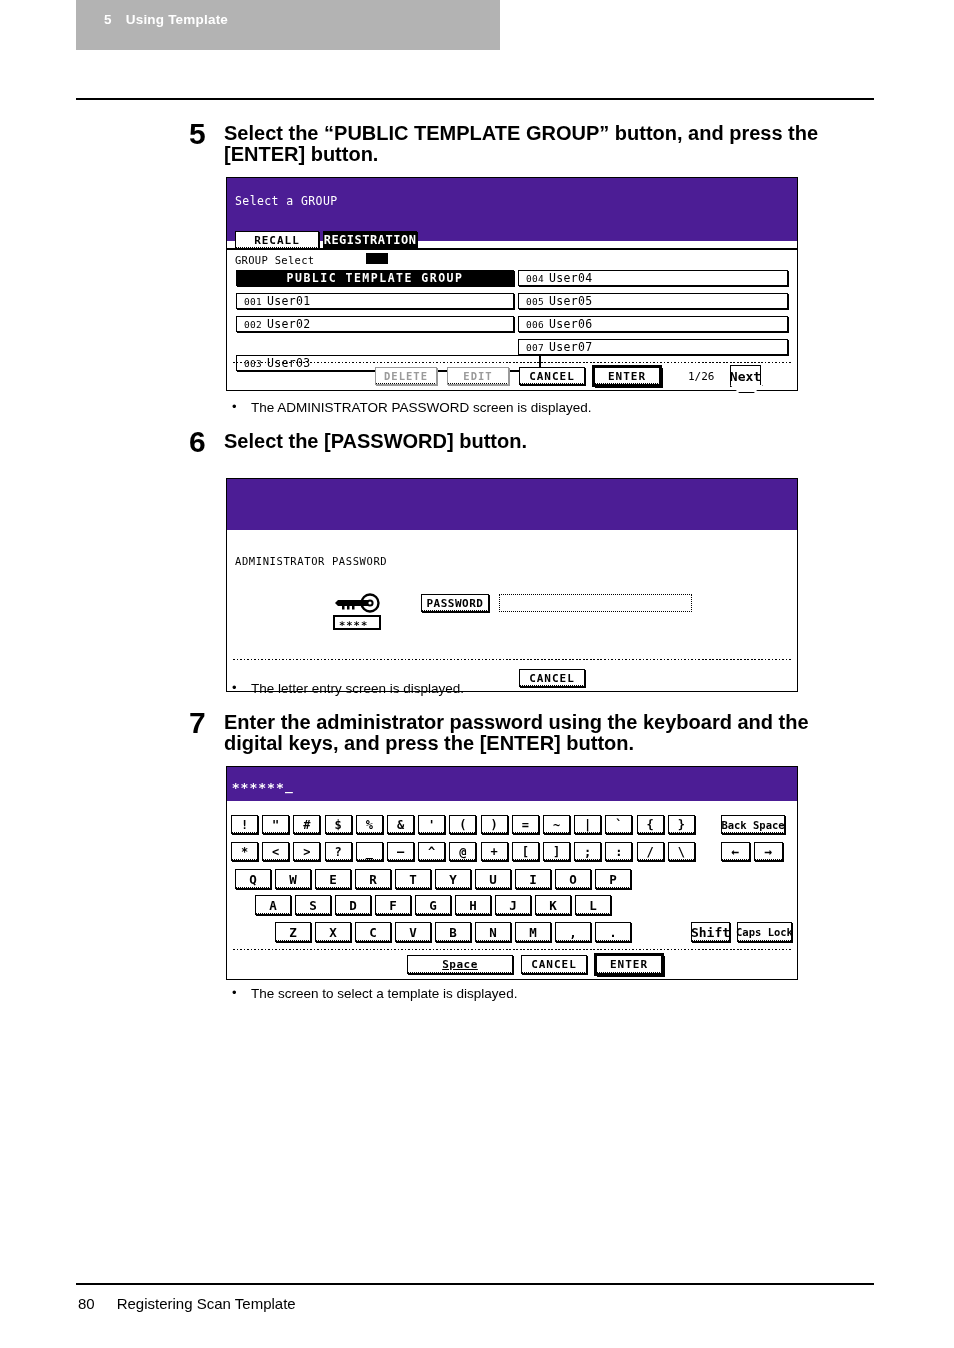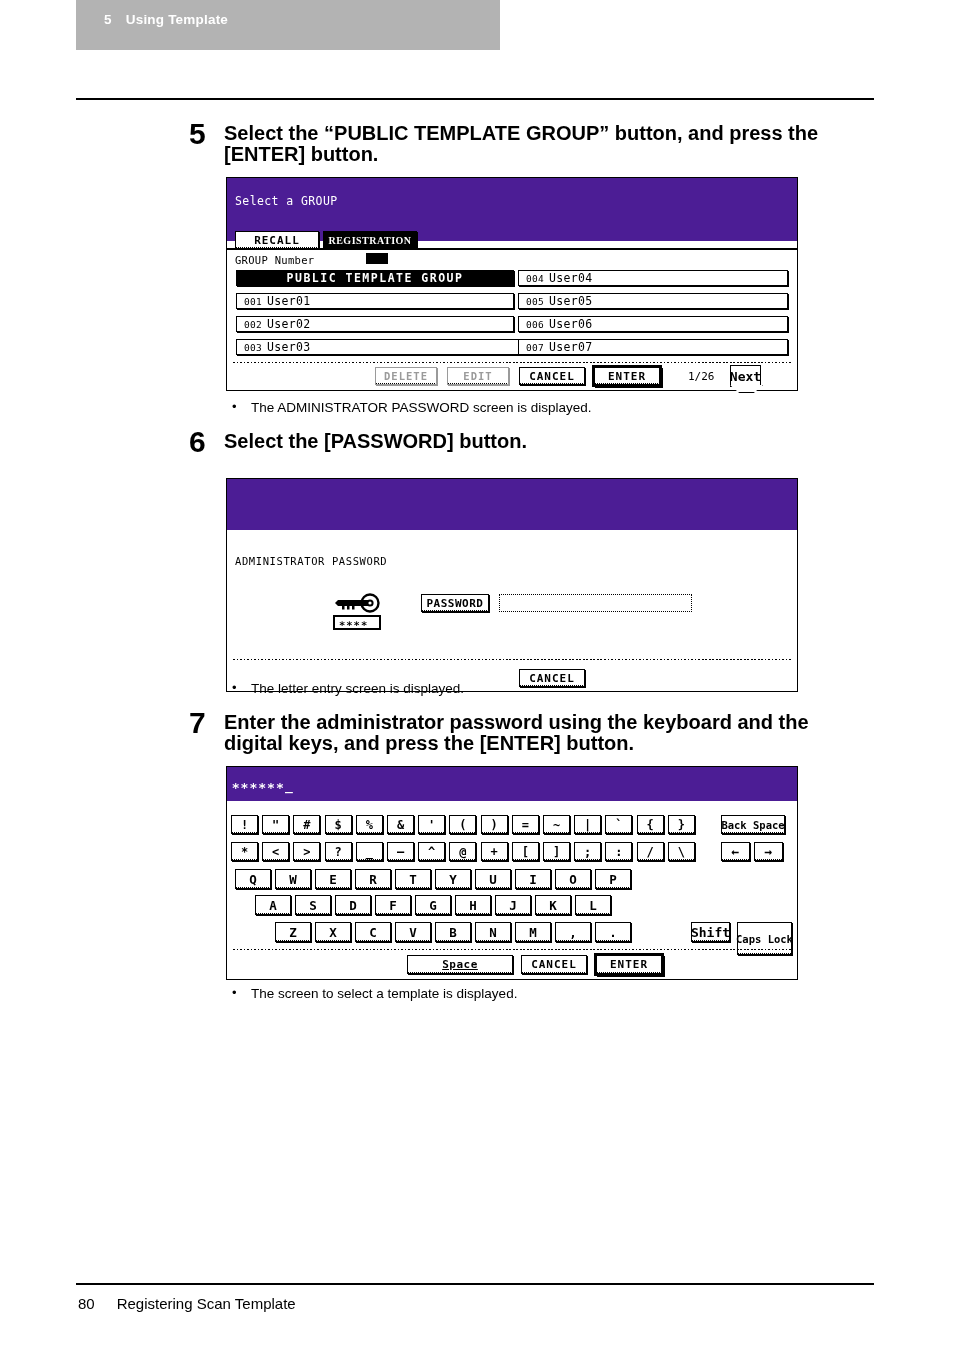--- a/index.html
+++ b/index.html
@@ -137,40 +137,40 @@
 </div>
 
 <div class="lcd" style="left:226px;top:177px;width:570px;height:212px;">
   <div class="lcd-title" style="position:absolute;left:0;top:0;height:63px;">
     <span style="left:8px;top:16px;">Select a GROUP</span>
   </div>
 
   <div class="k dot-edge" style="left:8px;top:53px;width:84px;height:18px;font-size:11px;letter-spacing:1px;">
     <span>RECALL</span>
   </div>
-  <div class="k sel dot-edge" style="left:96px;top:53px;width:94px;height:18px;font-size:10px;letter-spacing:.5px;font-family:Liberation Serif, serif;">
+  <div class="k sel dot-edge" style="left:96px;top:53px;width:94px;height:18px;font-size:12px;letter-spacing:.5px;">
     <span>REGISTRATION</span>
   </div>
   <div style="position:absolute;left:0;top:70px;width:570px;height:2px;background:#000;"></div>
 
-  <div class="lbl" style="left:8px;top:76px;">GROUP Number</div>
+  <div class="lbl" style="left:8px;top:76px;">GROUP Select</div>
   <div class="swatch" style="left:139px;top:75px;width:22px;height:11px;"></div>
 
   <div class="row sel" style="left:9px;top:92px;width:278px;height:16px;">
     <span>PUBLIC TEMPLATE GROUP</span>
   </div>
   <div class="row" style="left:9px;top:115px;width:278px;height:16px;">
     <span class="idx">001</span>
     <span>User01</span>
   </div>
   <div class="row" style="left:9px;top:138px;width:278px;height:16px;">
     <span class="idx">002</span>
     <span>User02</span>
   </div>
-  <div class="row" style="left:9px;top:161px;width:304px;height:16px;text-align:center;">
+  <div class="row" style="left:9px;top:177px;width:304px;height:16px;text-align:center;">
     <span class="idx">003</span>
     <span>User03</span>
   </div>
 
   <div class="row" style="left:291px;top:92px;width:270px;height:16px;">
     <span class="idx">004</span>
     <span>User04</span>
   </div>
   <div class="row" style="left:291px;top:115px;width:270px;height:16px;">
     <span class="idx">005</span>
@@ -444,21 +444,21 @@
       </div>
       <div class="k dot-edge" style="left: 328px; top: 155px; width: 36px; height: 20px; font-size: 12.5px; letter-spacing: 0px;">
         <span>,</span>
       </div>
       <div class="k dot-edge" style="left: 368px; top: 155px; width: 36px; height: 20px; font-size: 12.5px; letter-spacing: 0px;">
         <span>.</span>
       </div>
       <div class="k dot-edge" style="left: 464px; top: 155px; width: 39px; height: 20px; font-size: 13px; letter-spacing: 0px;">
         <span>Shift</span>
       </div>
-      <div class="k dot-edge" style="left: 510px; top: 155px; width: 55px; height: 33px; font-size: 10.5px; letter-spacing: 0px;">
+      <div class="k dot-edge" style="left: 510px; top: 155px; width: 55px; height: 20px; font-size: 10.5px; letter-spacing: 0px;">
         <span>Caps Lock</span>
       </div>
     </div>
 
   <div class="dotline" style="left:6px;top:182px;width:558px;"></div>
 
   <div class="k dot-edge" style="left:180px;top:188px;width:106px;height:19px;font-size:11px;letter-spacing:.5px;text-decoration:underline;">
     <span>Space</span>
   </div>
   <div class="k dot-edge" style="left:294px;top:188px;width:66px;height:19px;font-size:11px;letter-spacing:1px;">

